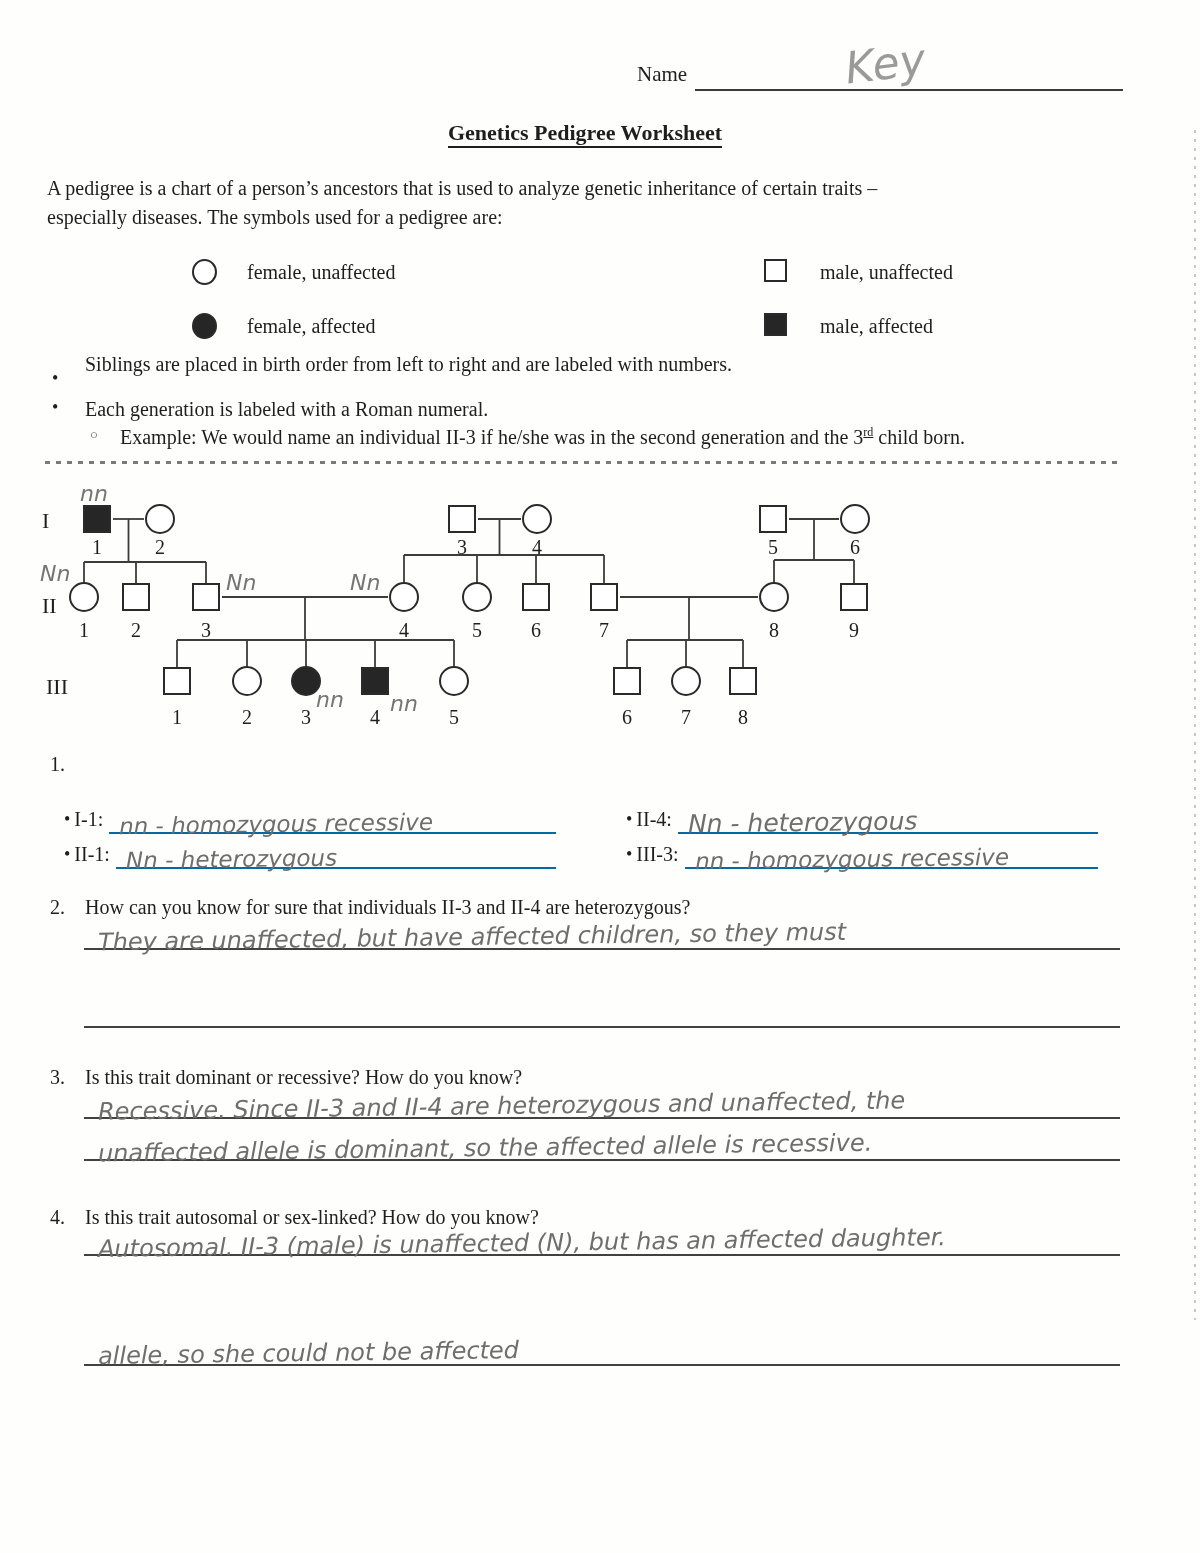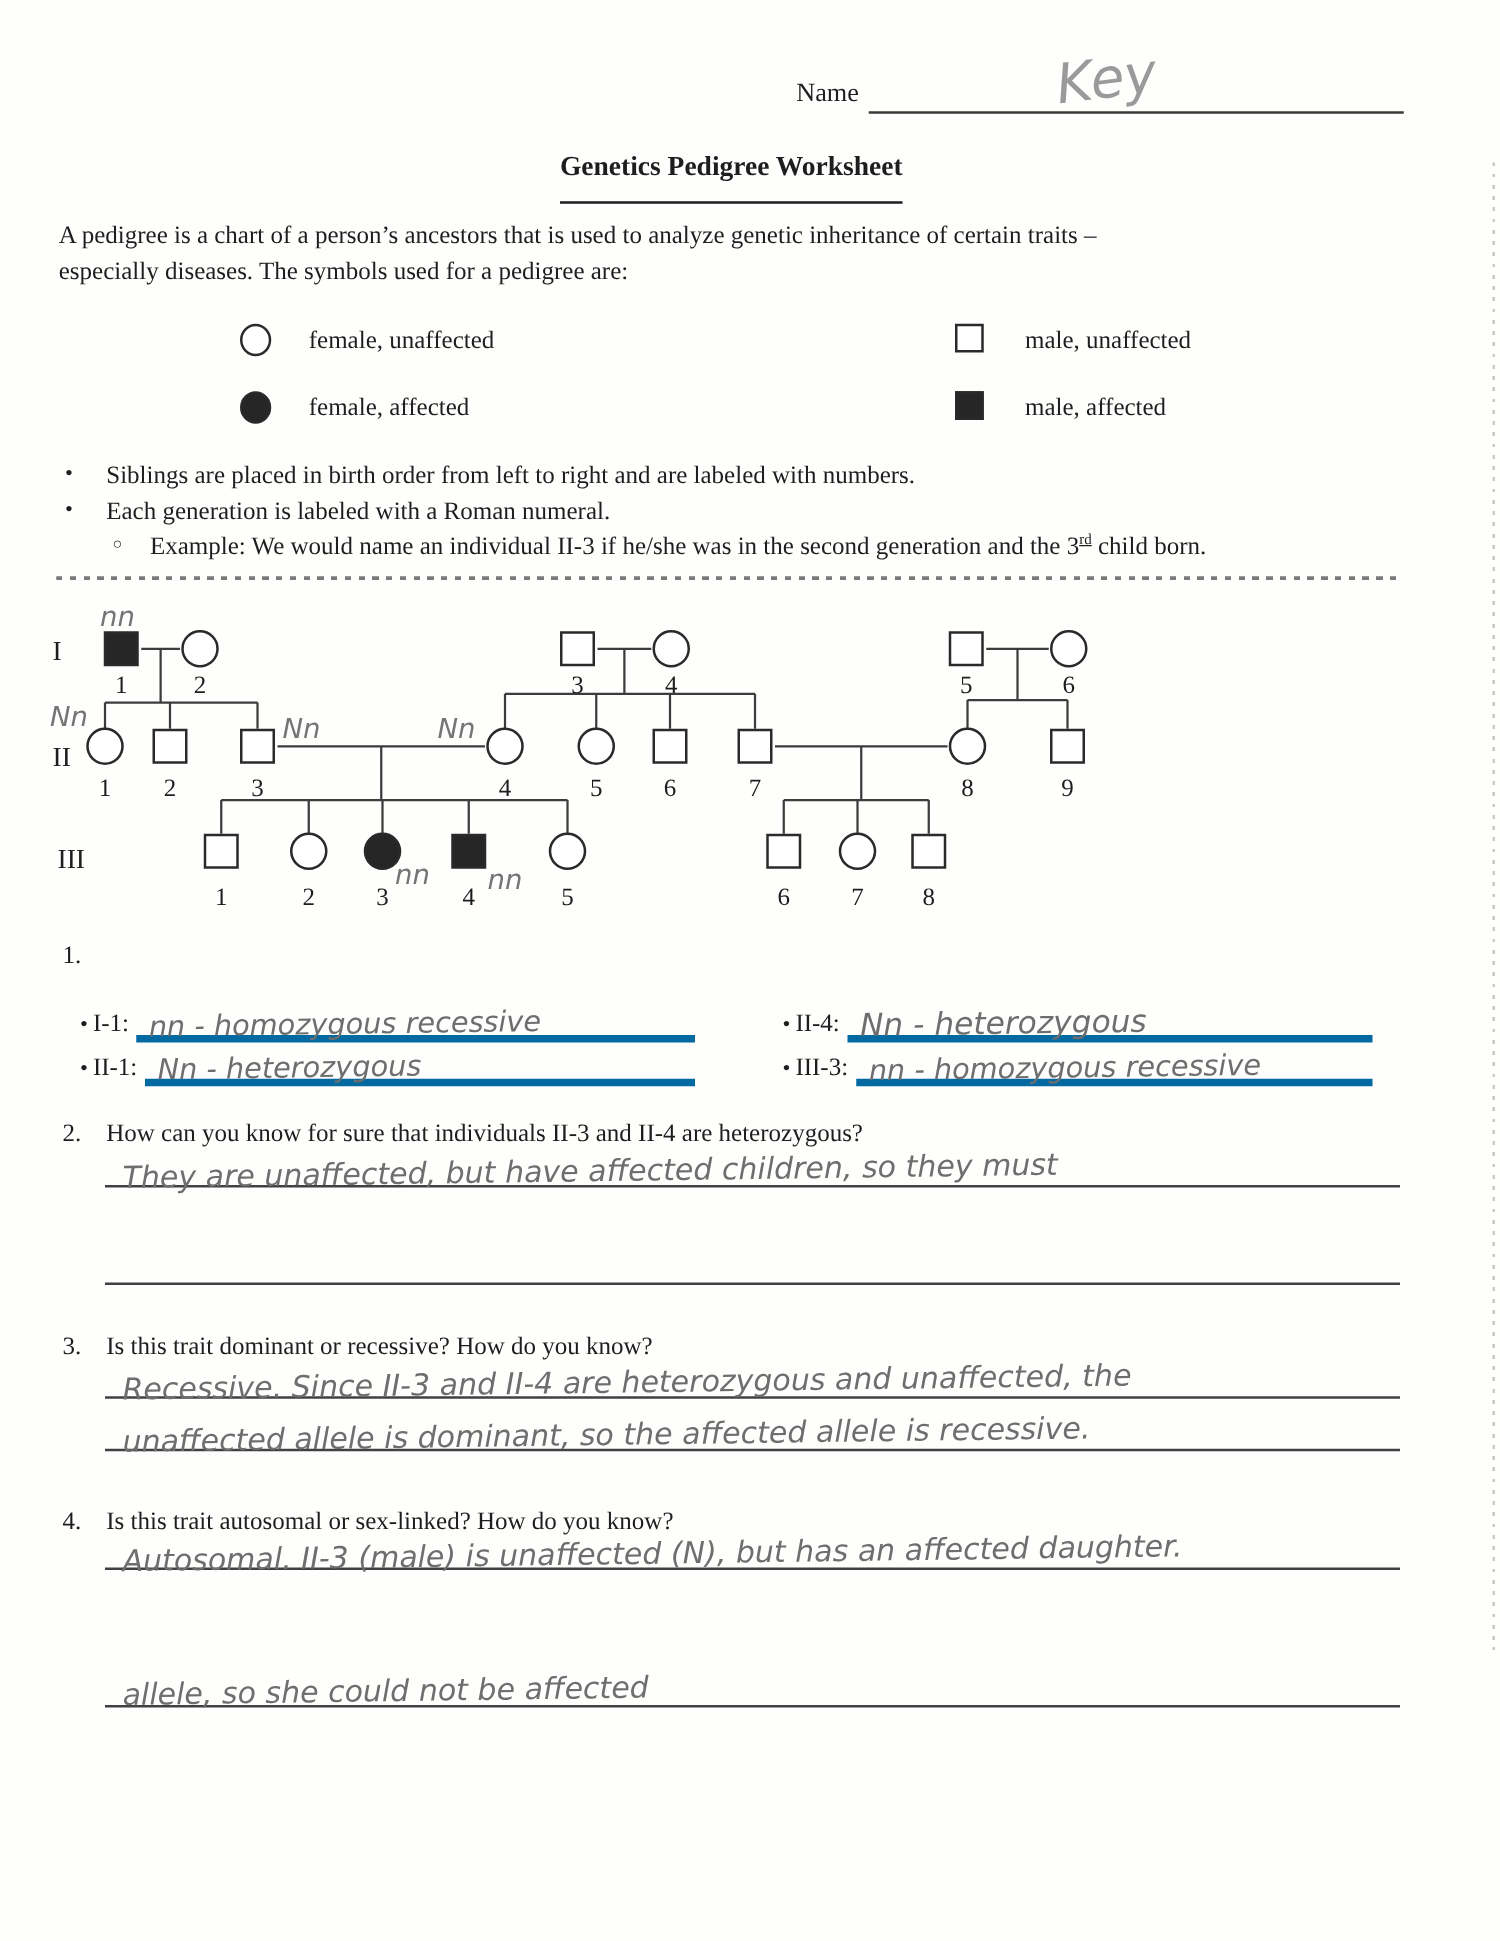--- a/index.html
+++ b/index.html
@@ -9,33 +9,33 @@
     background:#fefefd; color:#1e1e1e;
     font-family:"Liberation Serif", serif; overflow:hidden;
   }
   .abs { position:absolute; }
   .printed { font-size:20px; line-height:29px; color:#1e1e1e; }
   .hw {
     font-family:"DejaVu Sans", sans-serif; font-style:italic; color:#6e6e6e;
     display:inline-block; transform:rotate(-0.8deg); white-space:nowrap;
   }
   .hw-key { font-size:44px; color:#9a9a9a; transform:rotate(-7deg); }
-  .title-text { font-weight:bold; font-size:22px; border-bottom:2px solid #1e1e1e; padding-bottom:16px; }
+  .title-text { font-weight:bold; font-size:22px; border-bottom:2px solid #1e1e1e; padding-bottom:1px; }
   .name-underline { border-bottom:2px solid #3a3a3a; }
   .sym-circle { width:25px; height:26px; border:2px solid #2a2a2a; border-radius:50%; background:#fff; }
   .sym-square { width:23px; height:23px; border:2px solid #2a2a2a; background:#fff; }
   .sym-filled { background:#262626; }
   .bullet-glyph { font-size:18px; }
   .sub-bullet-glyph { font-size:13px; color:#333; }
   sup.ord { font-size:12px; vertical-align:super; line-height:0;text-decoration:underline; }
   .dash-sep { height:3px; background:repeating-linear-gradient(90deg,#7a7a7a 0 5px,transparent 5px 11px); }
   .ansrow { display:flex; align-items:flex-end; }
   .ansrow .qlabel { font-size:20px; margin:0 6px 0 4px; padding-bottom:3px; white-space:nowrap; }
   .ansrow .bullet-glyph { padding-bottom:4px; }
-  .ansline { flex:1; position:relative; border-bottom:6px solid #0369a1; height:100%;margin-top:20px; }
+  .ansline { flex:1; position:relative; border-bottom:2px solid #0369a1; height:100%;margin-top:20px; }
   .ansline .hw { position:absolute; left:10px; bottom:-5px; font-size:23px; }
   .bigline { border-bottom:2px solid #414141; }
   .bigline .hw { position:absolute; left:14px; bottom:-3px; font-size:24px; }
   .edge-artifact { width:2px; background:repeating-linear-gradient(180deg,#c8c8c8 0 3px,transparent 3px 9px); }
 </style>
 </head>
 <body>
 
 <div class="page">
 
@@ -145,21 +145,21 @@
   <div class="abs sym-circle" style="left:192px; top:259px"></div>
   <span class="abs printed" style="left:247px; top:258px">female, unaffected</span>
   <div class="abs sym-square" style="left:764px; top:259px"></div>
   <span class="abs printed" style="left:820px; top:258px">male, unaffected</span>
   <div class="abs sym-circle sym-filled" style="left:192px; top:313px"></div>
   <span class="abs printed" style="left:247px; top:312px">female, affected</span>
   <div class="abs sym-square sym-filled" style="left:764px; top:313px"></div>
   <span class="abs printed" style="left:820px; top:312px">male, affected</span>
 
   <span class="abs bullet-glyph" style="left:52px; top:368px">•</span>
-  <span class="abs printed" style="left:85px; top:366px">Siblings are placed in birth order from left to right and are labeled with numbers.</span>
+  <span class="abs printed" style="left:85px; top:350px">Siblings are placed in birth order from left to right and are labeled with numbers.</span>
   <span class="abs bullet-glyph" style="left:52px; top:397px">•</span>
   <span class="abs printed" style="left:85px; top:395px">Each generation is labeled with a Roman numeral.</span>
   <span class="abs sub-bullet-glyph" style="left:90px; top:427px">○</span>
   <span class="abs printed" style="left:120px; top:423px"><span>Example: We would name an individual II-3 if he/she was in the second generation and the 3</span><sup class="ord">rd</sup><span> child born.</span></span>
 
   <div class="abs dash-sep" style="left:45px; top:461px; width:1075px"></div>
 
   <span class="abs printed" style="left:50px; top:750px">1.</span>
 
   <div class="abs ansrow" style="left:64px; top:804px; width:492px; height:30px">

